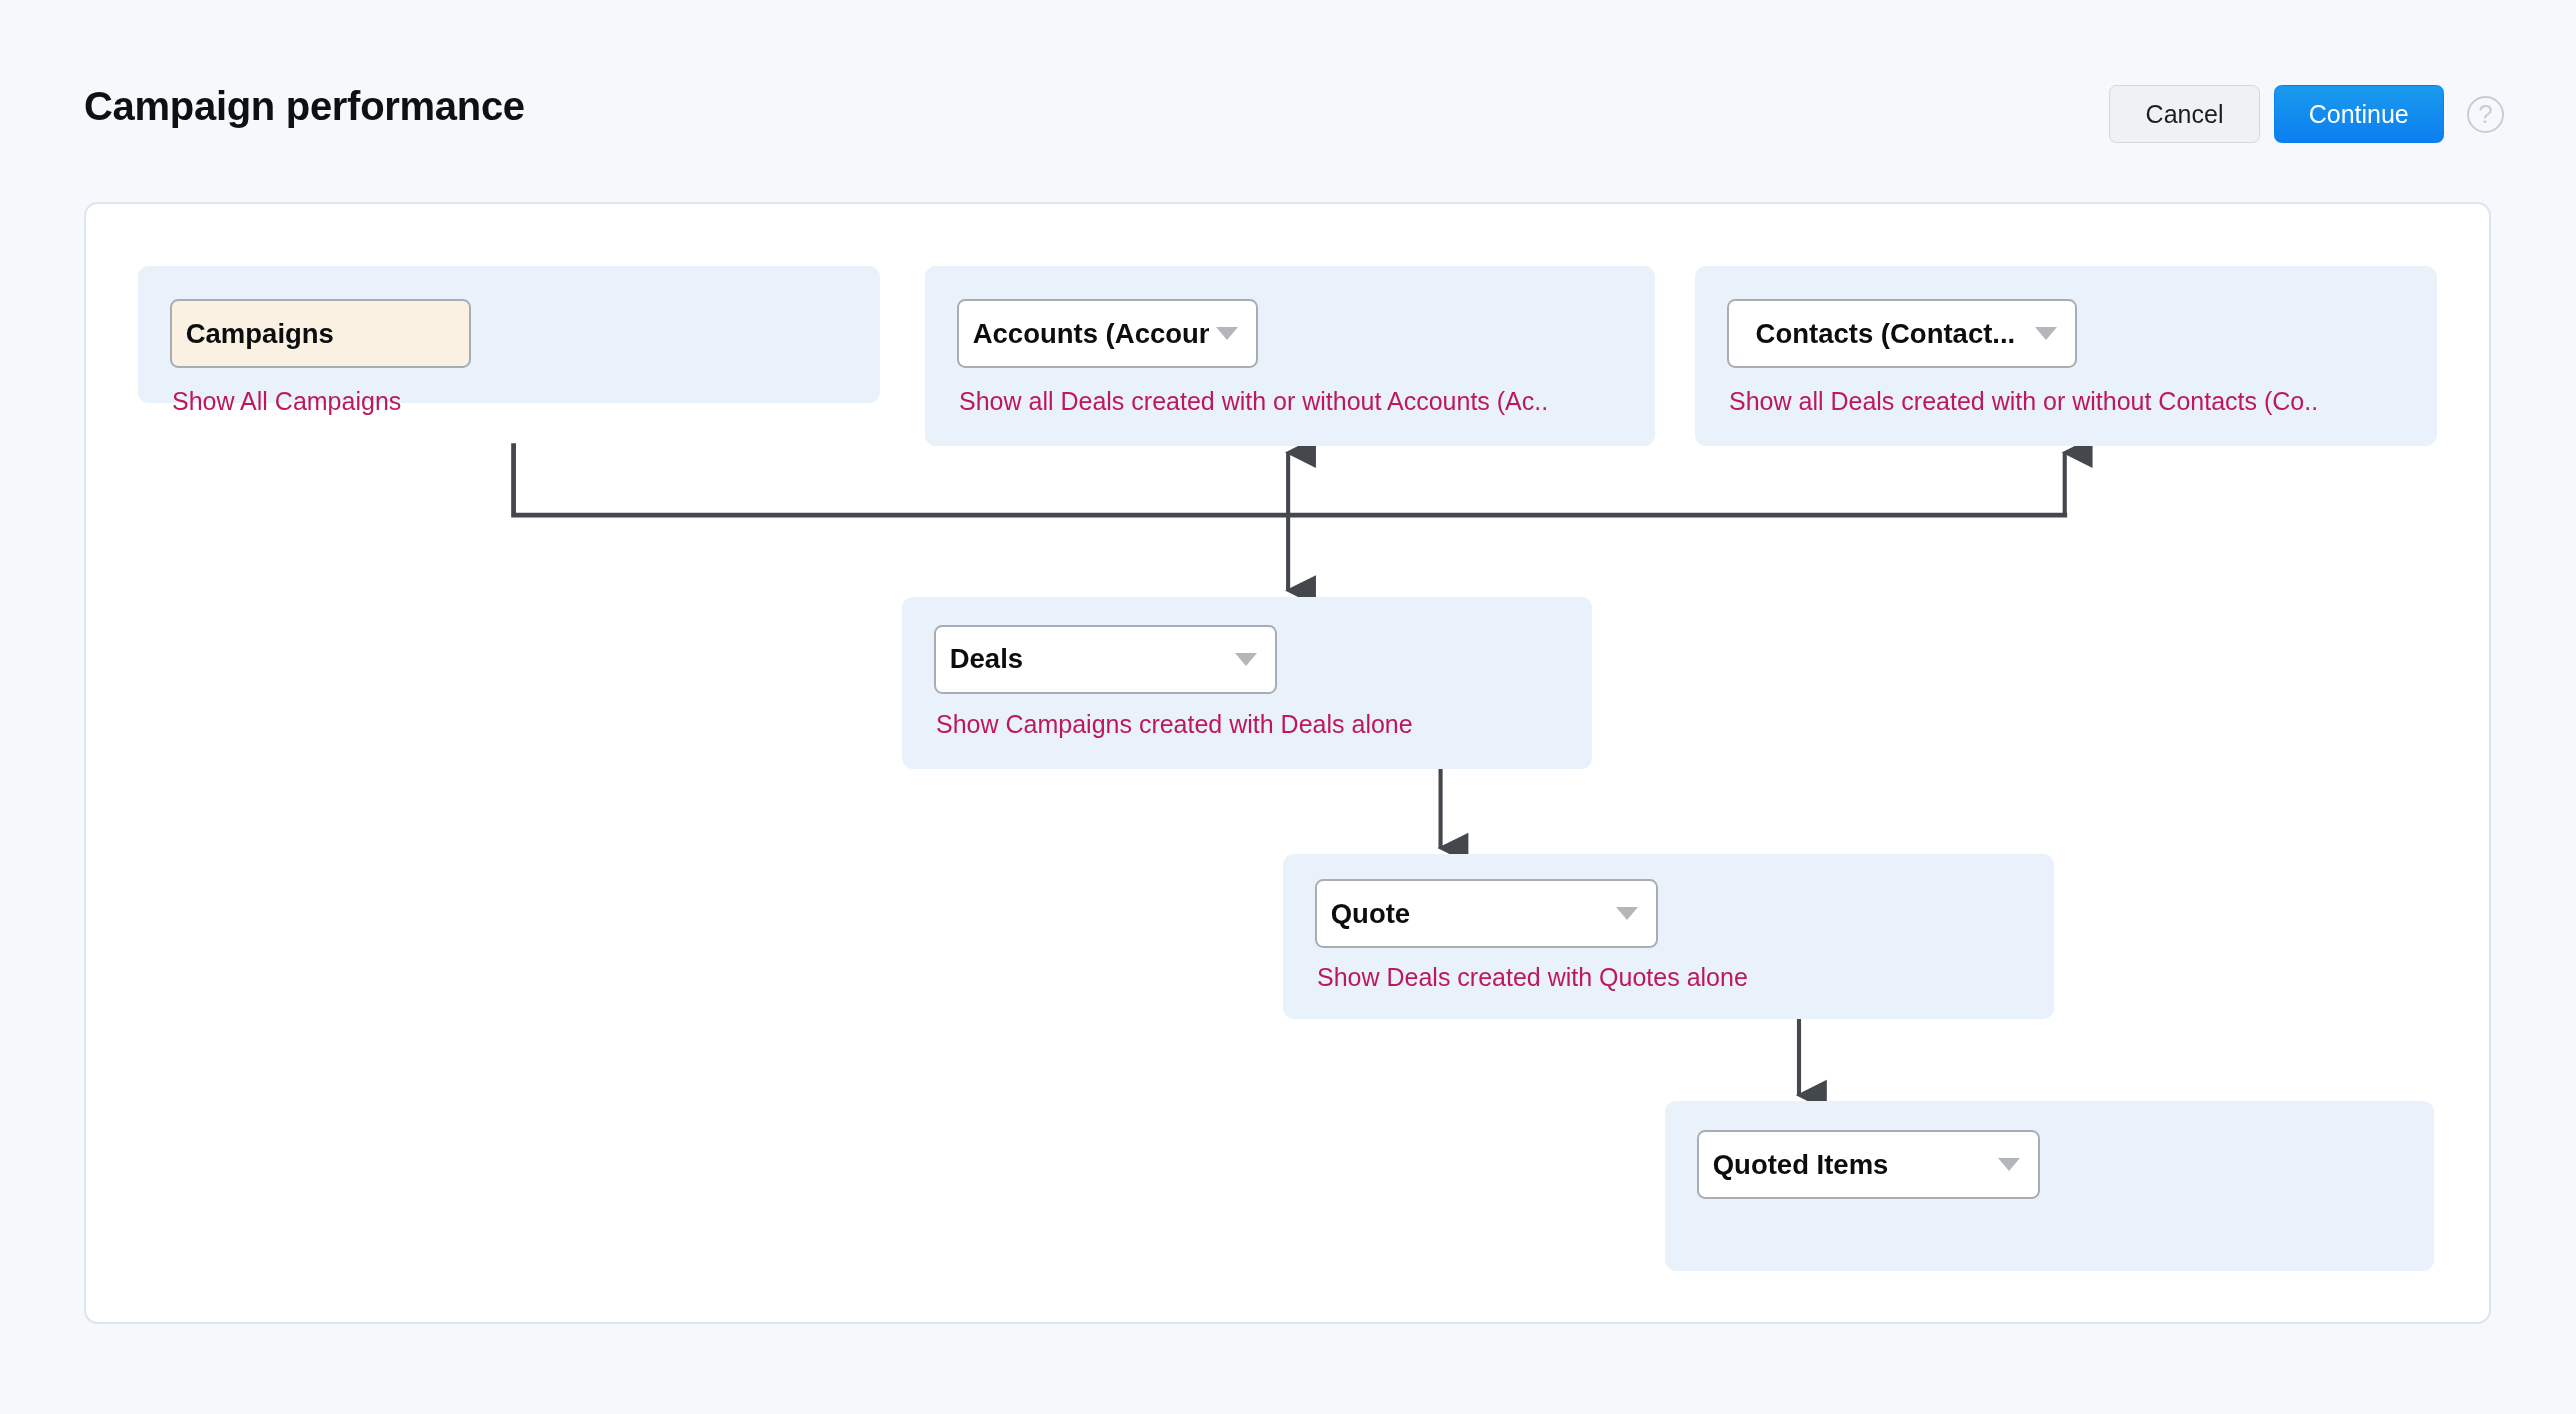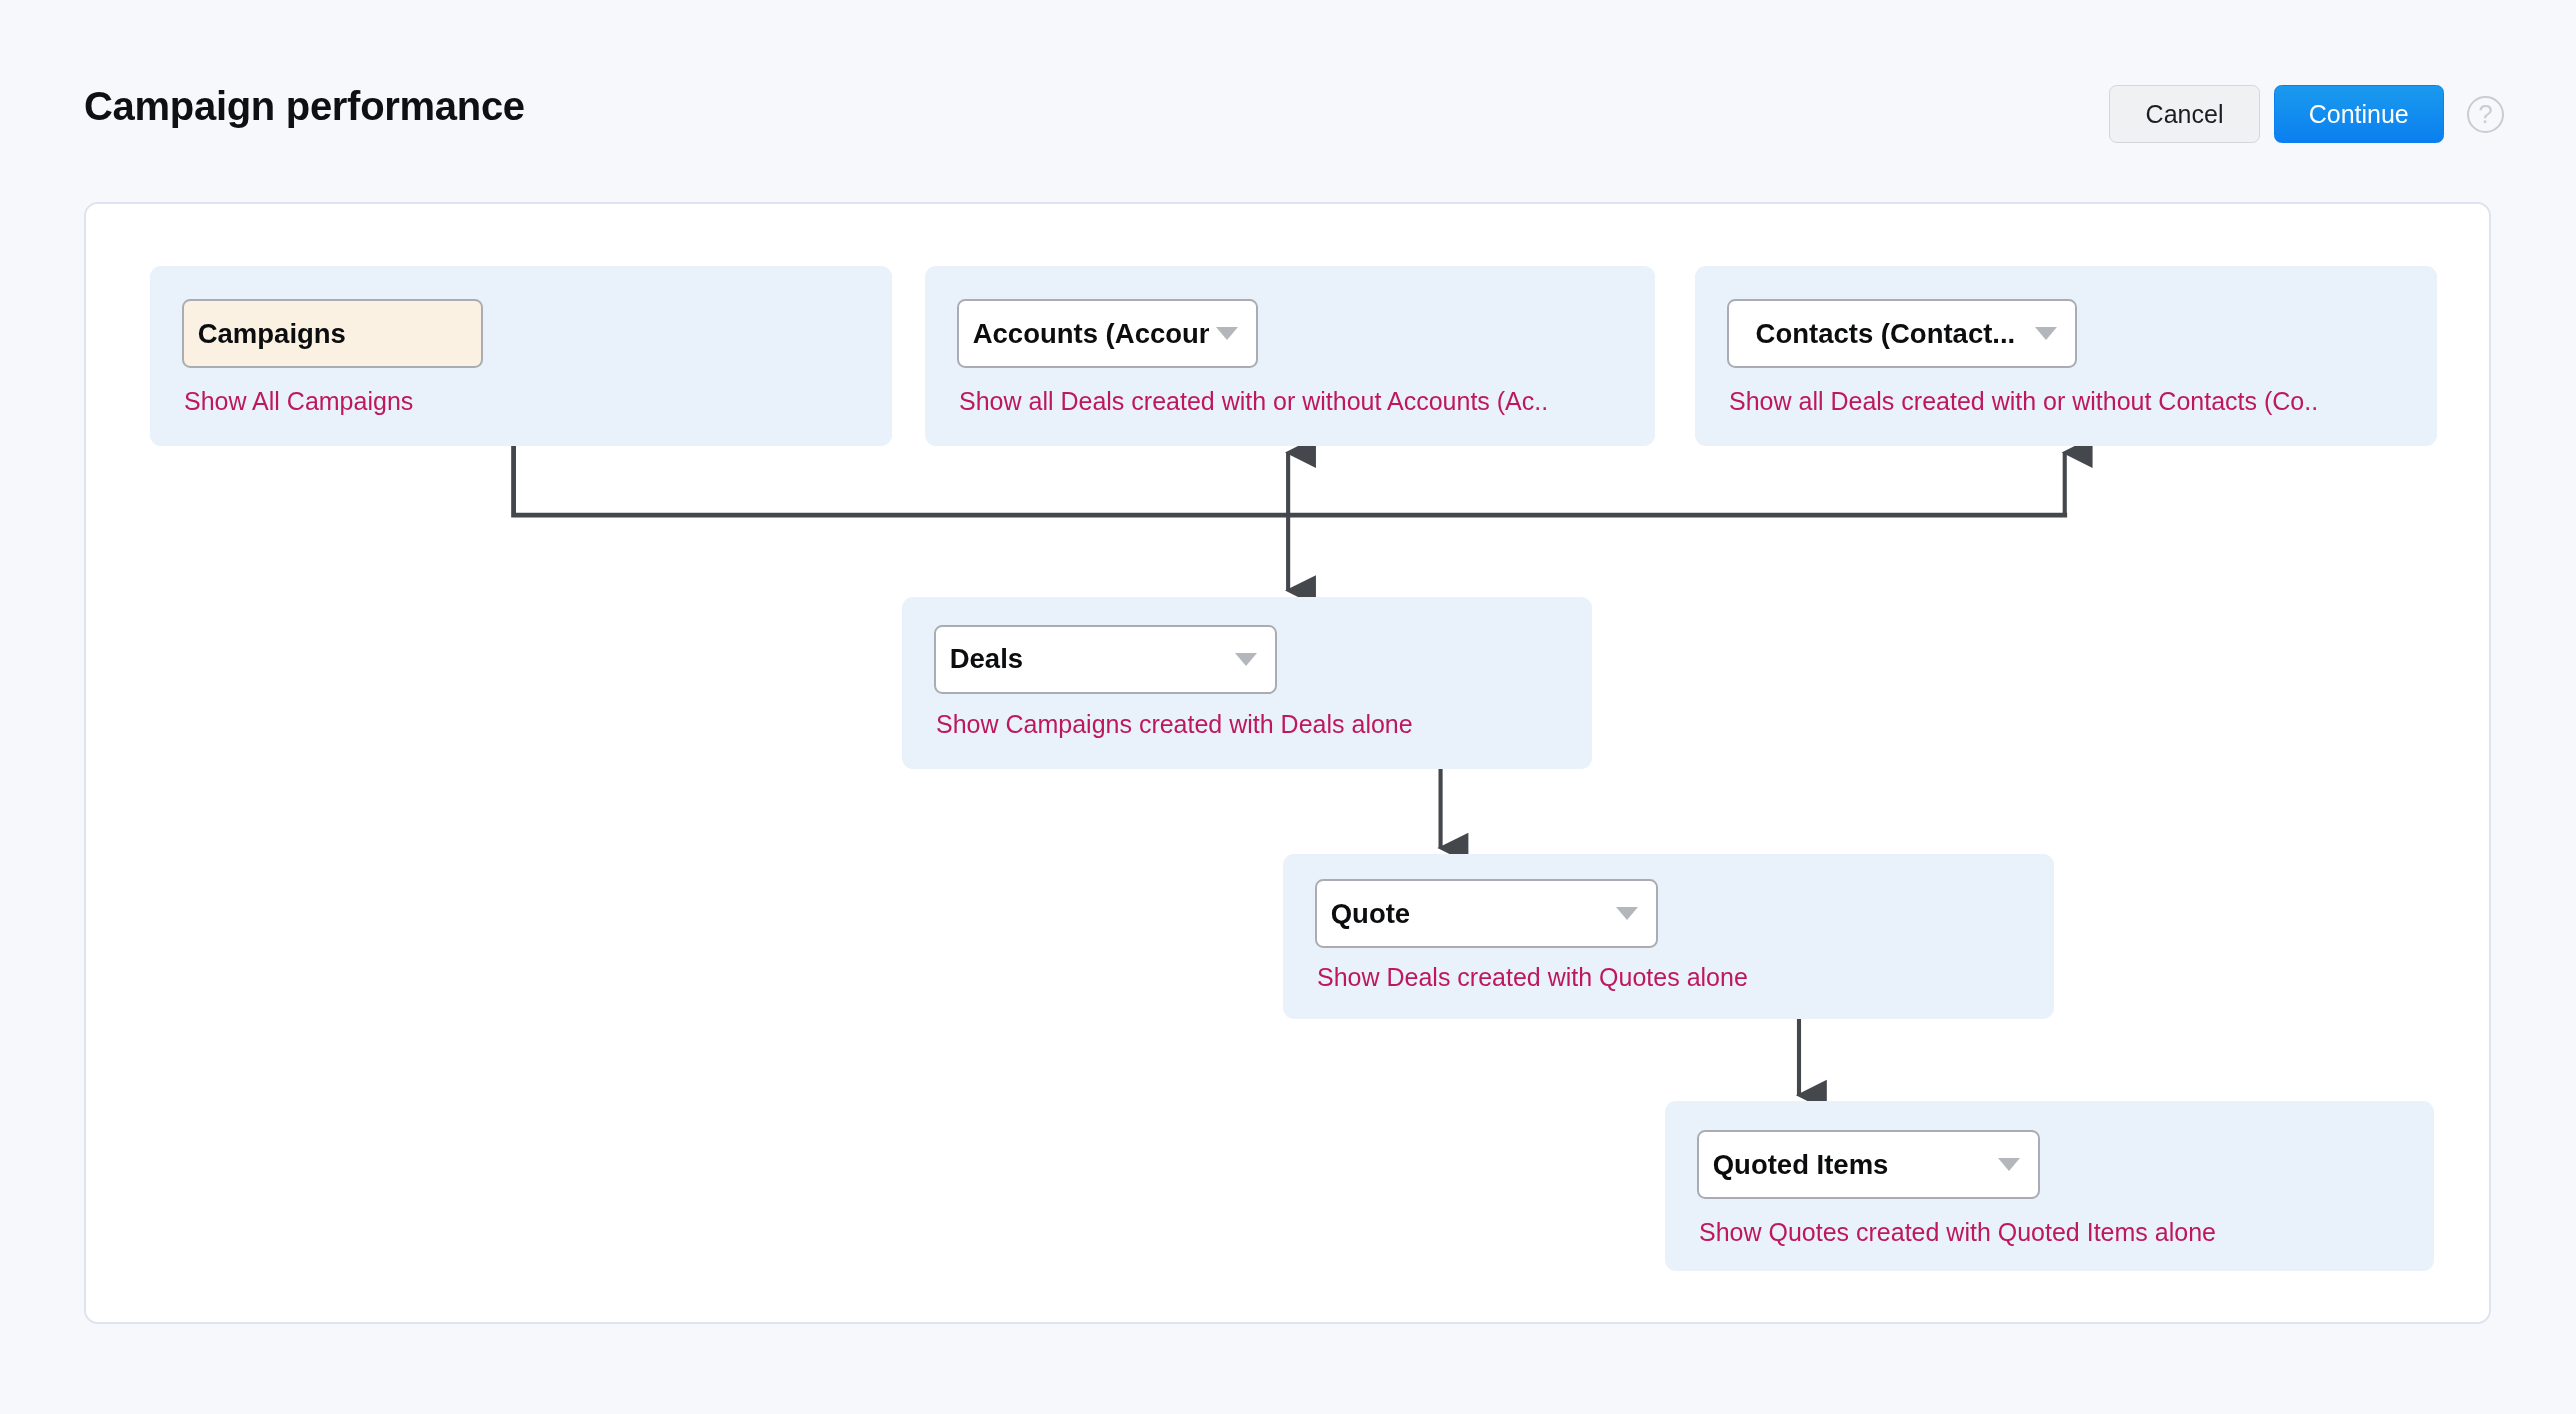--- a/index.html
+++ b/index.html
@@ -142,21 +142,21 @@
   .node-desc {
     position: absolute;
     left: 34px;
     top: 121px;
     font-size: 25px;
     color: #be185d;
     white-space: nowrap;
   }
 
   
-  #node-campaigns     { left: 64px;   top: 62px;   width: 742px; height: 180px; }
+  #node-campaigns     { left: 52px;   top: 62px;   width: 742px; height: 137px; }
   #node-accounts      { left: 839px; top: 62px;   width: 730px; height: 180px; }
   #node-contacts      { left: 1609px; top: 62px;   width: 742px; height: 180px; }
   #node-deals         { left: 816px; top: 393px;  width: 690px; height: 172px; }
   #node-quote         { left: 1197px; top: 650px;  width: 771px; height: 165px; }
   #node-quoteditems   { left: 1579px; top: 897px; width: 769px; height: 170px; }
 
   #node-campaigns   .node-control { width: 301px; }
   #node-accounts    .node-control { width: 301px; }
   #node-contacts    .node-control { width: 350px; text-align: center; }
   #node-deals       .node-control { width: 343px; top: 27.5px; }
@@ -251,17 +251,16 @@
       <span class="caret-icon"></span>
     </div>
     <div class="node-desc">Show Deals created with Quotes alone</div>
   </div>
 
   <div class="node" id="node-quoteditems">
     <div class="node-control">
       <span class="node-control-label">Quoted Items</span>
       <span class="caret-icon"></span>
     </div>
-    <div class="node-desc">Show Quotes created with Quoted Items alone</div>
   </div>
 
 </div>
 
 
 </body></html>

